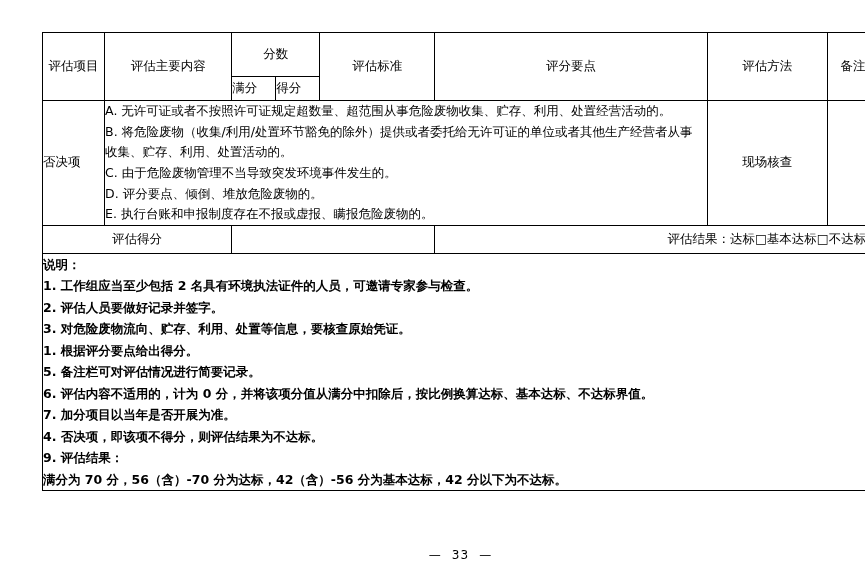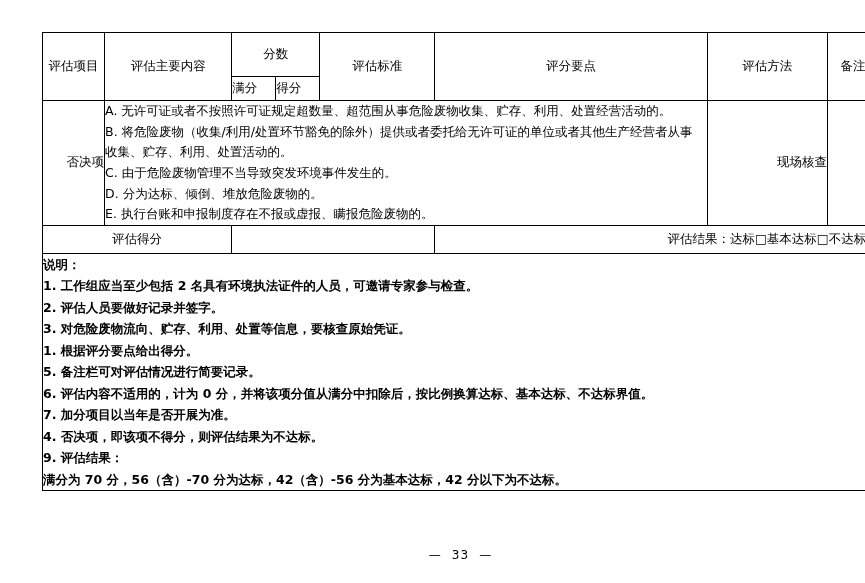--- a/index.html
+++ b/index.html
@@ -56,35 +56,35 @@
   }
   .score-sub {
     height: 23px;
     text-align: left;
     font-size: 13px;
   }
   .body-row td {
     vertical-align: middle;
   }
   .item-label {
-    text-align: right;
+    text-align: left;
     font-size: 13px;
   }
   .content-cell {
     padding: 7px 8px 7px 10px;
     font-size: 12.5px;
     line-height: 1.65;
     text-align: left;
     vertical-align: top;
   }
   .content-cell div {
     white-space: nowrap;
   }
   .method-cell {
-    text-align: right;
+    text-align: center;
     font-size: 13px;
     vertical-align: middle;
   }
   .total-row td {
     height: 27px;
     font-size: 13px;
   }
   .total-label {
     text-align: center;
   }
@@ -149,21 +149,21 @@
         <td class="score-sub">满分</td>
         <td class="score-sub">得分</td>
       </tr>
       <tr class="body-row">
         <td class="item-label">否决项</td>
         <td colspan="5" class="content-cell">
           <div>A. 无许可证或者不按照许可证规定超数量、超范围从事危险废物收集、贮存、利用、处置经营活动的。</div>
           <div>B. 将危险废物（收集/利用/处置环节豁免的除外）提供或者委托给无许可证的单位或者其他生产经营者从事</div>
           <div>收集、贮存、利用、处置活动的。</div>
           <div>C. 由于危险废物管理不当导致突发环境事件发生的。</div>
-          <div>D. 分为达标、倾倒、堆放危险废物的。</div>
+          <div>D. 评分要点、倾倒、堆放危险废物的。</div>
           <div>E. 执行台账和申报制度存在不报或虚报、瞒报危险废物的。</div>
         </td>
         <td class="method-cell">现场核查</td>
         <td class="method-cell"></td>
       </tr>
       <tr class="total-row">
         <td colspan="2" class="total-label">评估得分</td>
         <td colspan="3" class="c-center"></td>
         <td colspan="3" class="result-cell">评估结果：达标□基本达标□不达标□</td>
       </tr>

